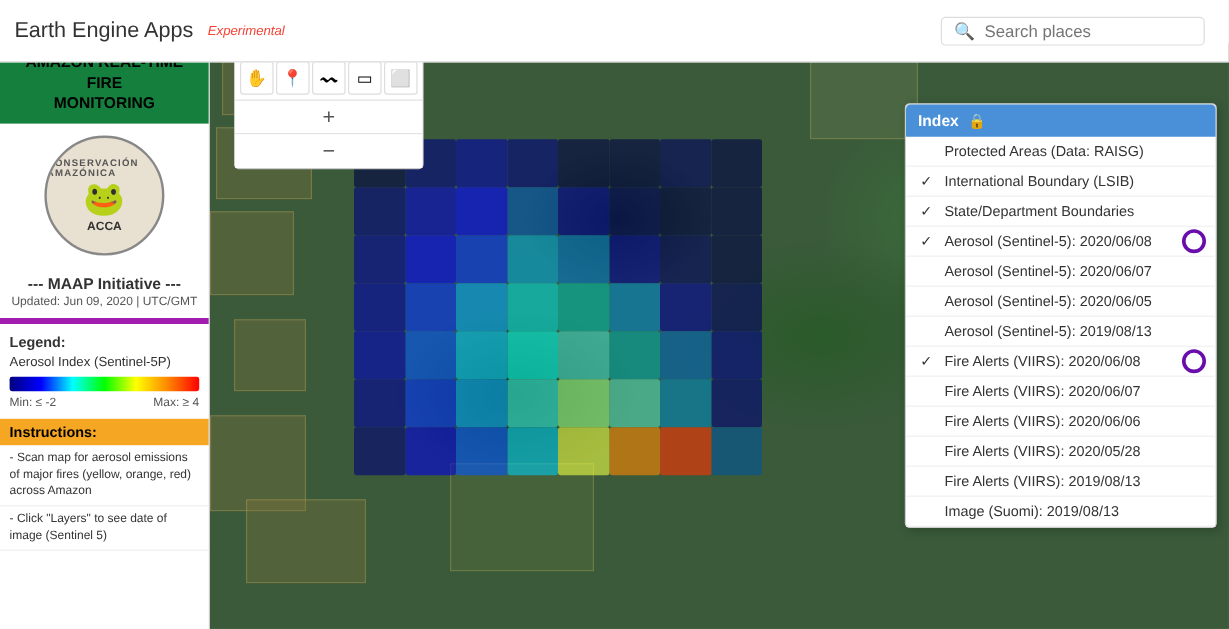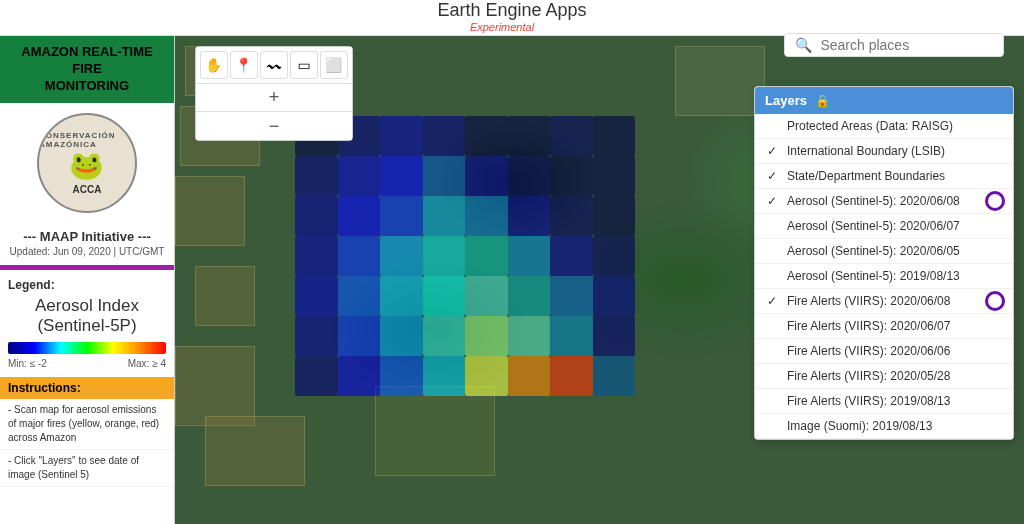--- a/index.html
+++ b/index.html
@@ -1,22 +1,22 @@
 <!DOCTYPE html>
 <html><head>
   <meta charset="utf-8">
   <style>
     * { margin: 0; padding: 0; box-sizing: border-box; }
     body { width: 1024px; height: 524px; overflow: hidden; font-family: Arial, sans-serif; }
 
     
     #header {
-      position: absolute; top: 0; left: 0; right: 0; height: 36px;
+      position: absolute; top: 0; left: 0; right: 0; height: 52px;
       background: #fff; border-bottom: 1px solid #ddd;
-      display: flex; align-items: center; z-index: 100; flex-direction: column;
+      display: flex; align-items: center; z-index: 100;
     }
     #header-title {
       padding: 0 12px; font-size: 18px; font-weight: 500; color: #333;
     }
     #header-experimental {
       font-size: 11px; color: #f44336; font-style: italic; margin-right: 20px;
     }
     #search-bar {
       display: flex; align-items: center;
       border: 1px solid #ddd; border-radius: 4px;
@@ -54,21 +54,21 @@
       color: #333;
     }
     #updated-text {
       text-align: center; font-size: 10px; color: #555; padding-bottom: 8px;
       border-bottom: 5px solid #a21caf;
     }
     #legend-header {
       font-size: 12px; font-weight: bold; padding: 8px 8px 4px; color: #333;
     }
     #legend-label {
-      font-size: 17px; padding: 0 8px 6px; color: #333; text-align: center;
+      font-size: 11px; padding: 0 8px 6px; color: #333;
     }
     #color-bar {
       height: 12px; margin: 0 8px 4px;
       background: linear-gradient(to right, #000080, #0000ff, #00ffff, #00ff00, #ffff00, #ff8800, #ff0000);
       border-radius: 2px;
     }
     #color-range {
       display: flex; justify-content: space-between; padding: 0 8px 8px; font-size: 10px; color: #555;
     }
     #instructions-header {
@@ -320,21 +320,21 @@
       <button class="tool-btn">⬜</button>
     </div>
     <div id="zoom-controls">
       <button class="zoom-btn">+</button>
       <button class="zoom-btn">−</button>
     </div>
   </div>
 
   <div id="layers-panel">
     <div id="layers-header">
-      <span>Layers</span>
+      <span>Index</span>
       <span id="lock-icon">🔒</span>
     </div>
     <div id="layers-list">
         <div class="layer-item">
           <div class="layer-check"></div>
           <span class="layer-name">Protected Areas (Data: RAISG)</span>
         </div>
         <div class="layer-item">
           <div class="layer-check">✓</div>
           <span class="layer-name">International Boundary (LSIB)</span>

